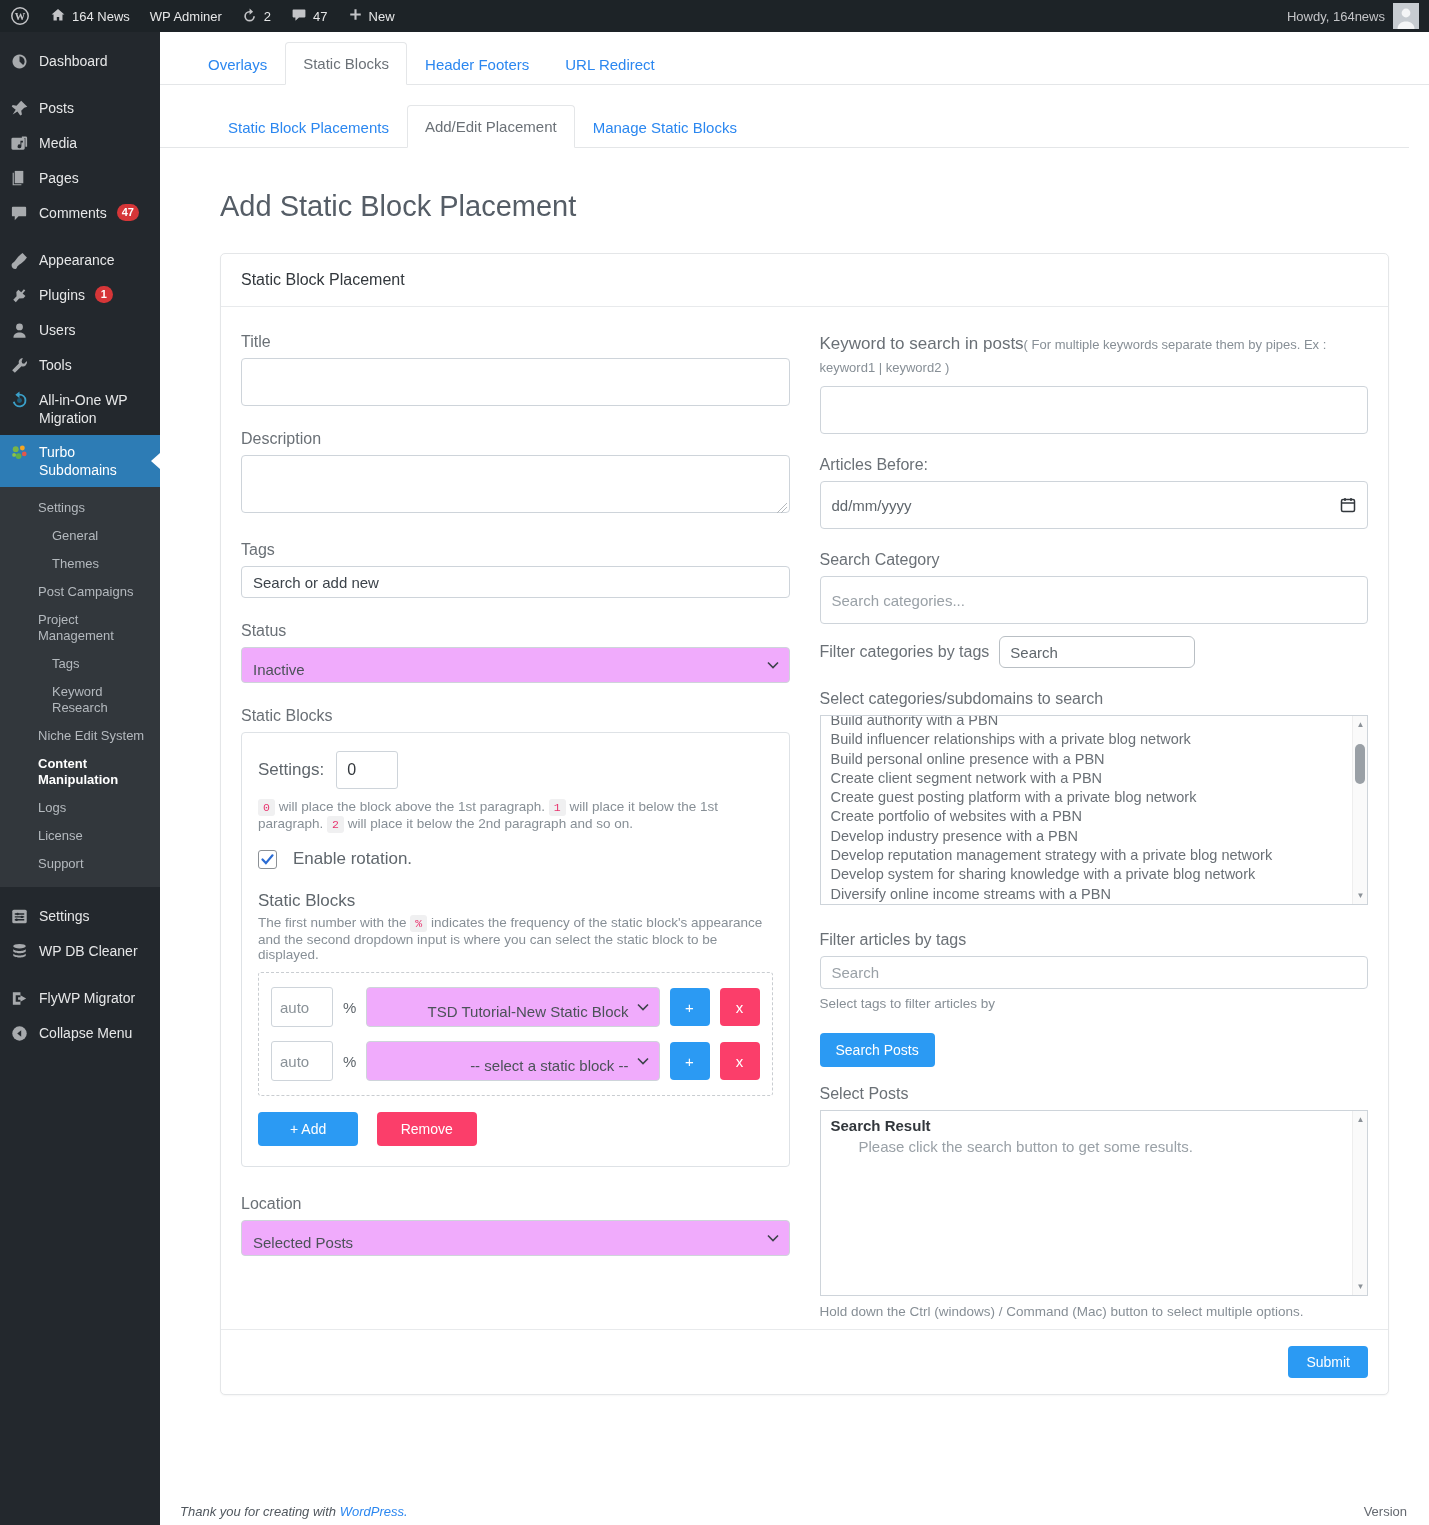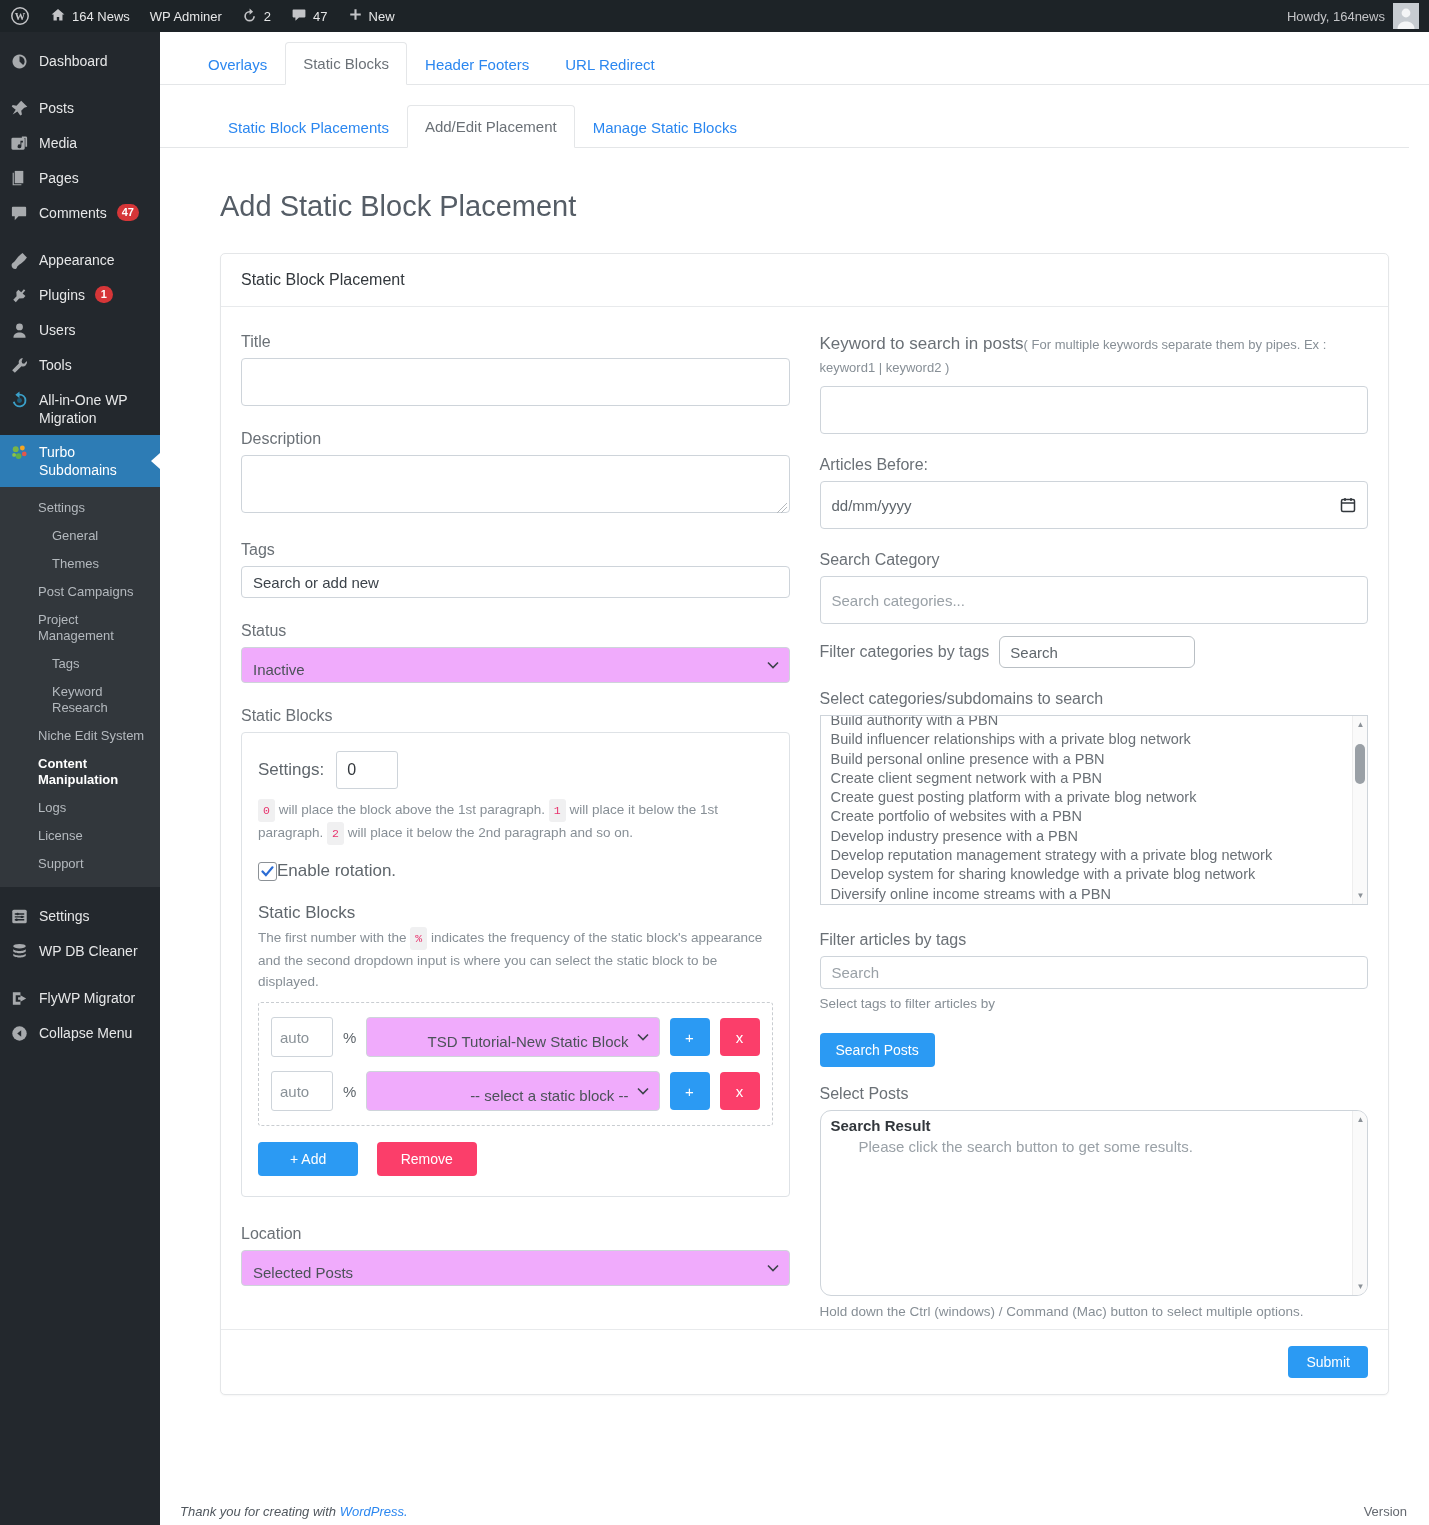--- a/index.html
+++ b/index.html
@@ -57,23 +57,23 @@
   .resize-grip { position:absolute; right:3px; bottom:4px; width:10px; height:10px;
     background:linear-gradient(135deg, transparent 0 50%, #b5b9bd 50% 55%, transparent 55% 70%, #b5b9bd 70% 75%, transparent 75%); }
   .sel { position:relative; width:100%; height:36px; border:1px solid #ced4da; border-radius:4px; background:#f0abfc;
     display:flex; align-items:center; padding:8px 30px 0 11px; font-size:15px; color:#4b5258; cursor:pointer; }
   .sel .chev { position:absolute; right:10px; top:50%; margin-top:-4px; }
 
   .sb-box { border:1px solid #dee2e6; border-radius:4px; padding:18px 16px 20px; }
   .pos-row { display:flex; align-items:center; gap:12px; margin-bottom:10px; }
   .pos-label { font-size:17px; color:#5f666c; }
   .pos-input { width:62px; height:38px; border:1px solid #ced4da; border-radius:3px; font-size:16px; color:#32373c; padding:0 10px; }
-  .help { font-size:13.5px; color:#878f96; line-height:21px; margin-bottom:14px; }
+  .help { font-size:13.5px; color:#878f96; line-height:15px; margin-bottom:14px; }
   .chip { display:inline-block; background:#f0f0f1; color:#e8336e; font-size:11.5px; padding:1px 5px; border-radius:3px; font-family:"Liberation Mono",monospace; }
-  .check-row { display:flex; align-items:center; gap:0; margin:16px 0 22px; }
+  .check-row { display:flex; align-items:center; gap:16px; margin:16px 0 22px; }
   .checkbox { width:19px; height:19px; border:1px solid #8c9196; border-radius:3px; background:#fff; display:flex; align-items:center; justify-content:center; cursor:pointer; }
   .check-label { font-size:17px; color:#5f666c; }
   .inner-title { font-size:17px; color:#5f666c; margin-bottom:4px; }
   .rows-box { border:1px dashed #c9cdd1; border-radius:3px; padding:14px 12px; margin-top:10px; }
   .sb-row { display:flex; align-items:center; gap:10px; margin-bottom:14px; }
   .sb-row:last-child { margin-bottom:0; }
   .freq { width:62px; height:40px; border:1px solid #ced4da; border-radius:3px; font-size:15px; padding:0 8px; color:#495057; }
   .freq::placeholder { color:#8a9298; opacity:1; }
   .pct { font-size:15px; color:#5f666c; }
   .sb-row .sel { flex:1; height:40px;justify-content:flex-end; }
@@ -99,21 +99,21 @@
   .lb-inner { padding:2px 24px 0 10px; margin-top:-7px; }
   .lb-opt { font-size:14.5px; color:#6a7076; line-height:19.3px; white-space:nowrap; overflow:hidden; cursor:pointer; }
   .vscroll { position:absolute; top:0; right:0; bottom:0; width:15px; background:#fafafa; border-left:1px solid #eee; }
   .vs-arrow { position:absolute; left:0; width:15px; height:15px; color:#8b9197; font-size:8px; display:flex; align-items:center; justify-content:center; }
   .vs-up { top:1px; } .vs-down { bottom:1px; }
   .vs-thumb { position:absolute; left:2px; width:10px; border-radius:5px; background:#9aa0a6; }
 
   .tag-help { font-size:13.5px; color:#878f96; margin-top:7px; }
   .btn-search-posts { padding:9px 16px; font-size:14px; margin-top:22px; }
 
-  .results-box { height:186px;border-radius:11px; }
+  .results-box { height:186px; }
   .res-group { font-size:15px; font-weight:700; color:#32373c; padding:6px 10px 2px; }
   .res-empty { font-size:15px; color:#9aa1a7; padding:2px 10px 0 38px; }
   .multi-hint { font-size:13.5px; color:#878f96; margin-top:8px; }
 
   .card-footer { border-top:1px solid #e8eaec; padding:16px 20px; display:flex; justify-content:flex-end; }
   .btn-submit { padding:8px 18px; font-size:14px; }
 
   .page-footer { position:absolute; left:20px; right:22px; bottom:6px; display:flex; justify-content:space-between; align-items:center; font-size:13px; color:#50575e; }
   .thanks { font-style:italic; }
   .thanks a { color:#2b87f0; text-decoration:none; }

